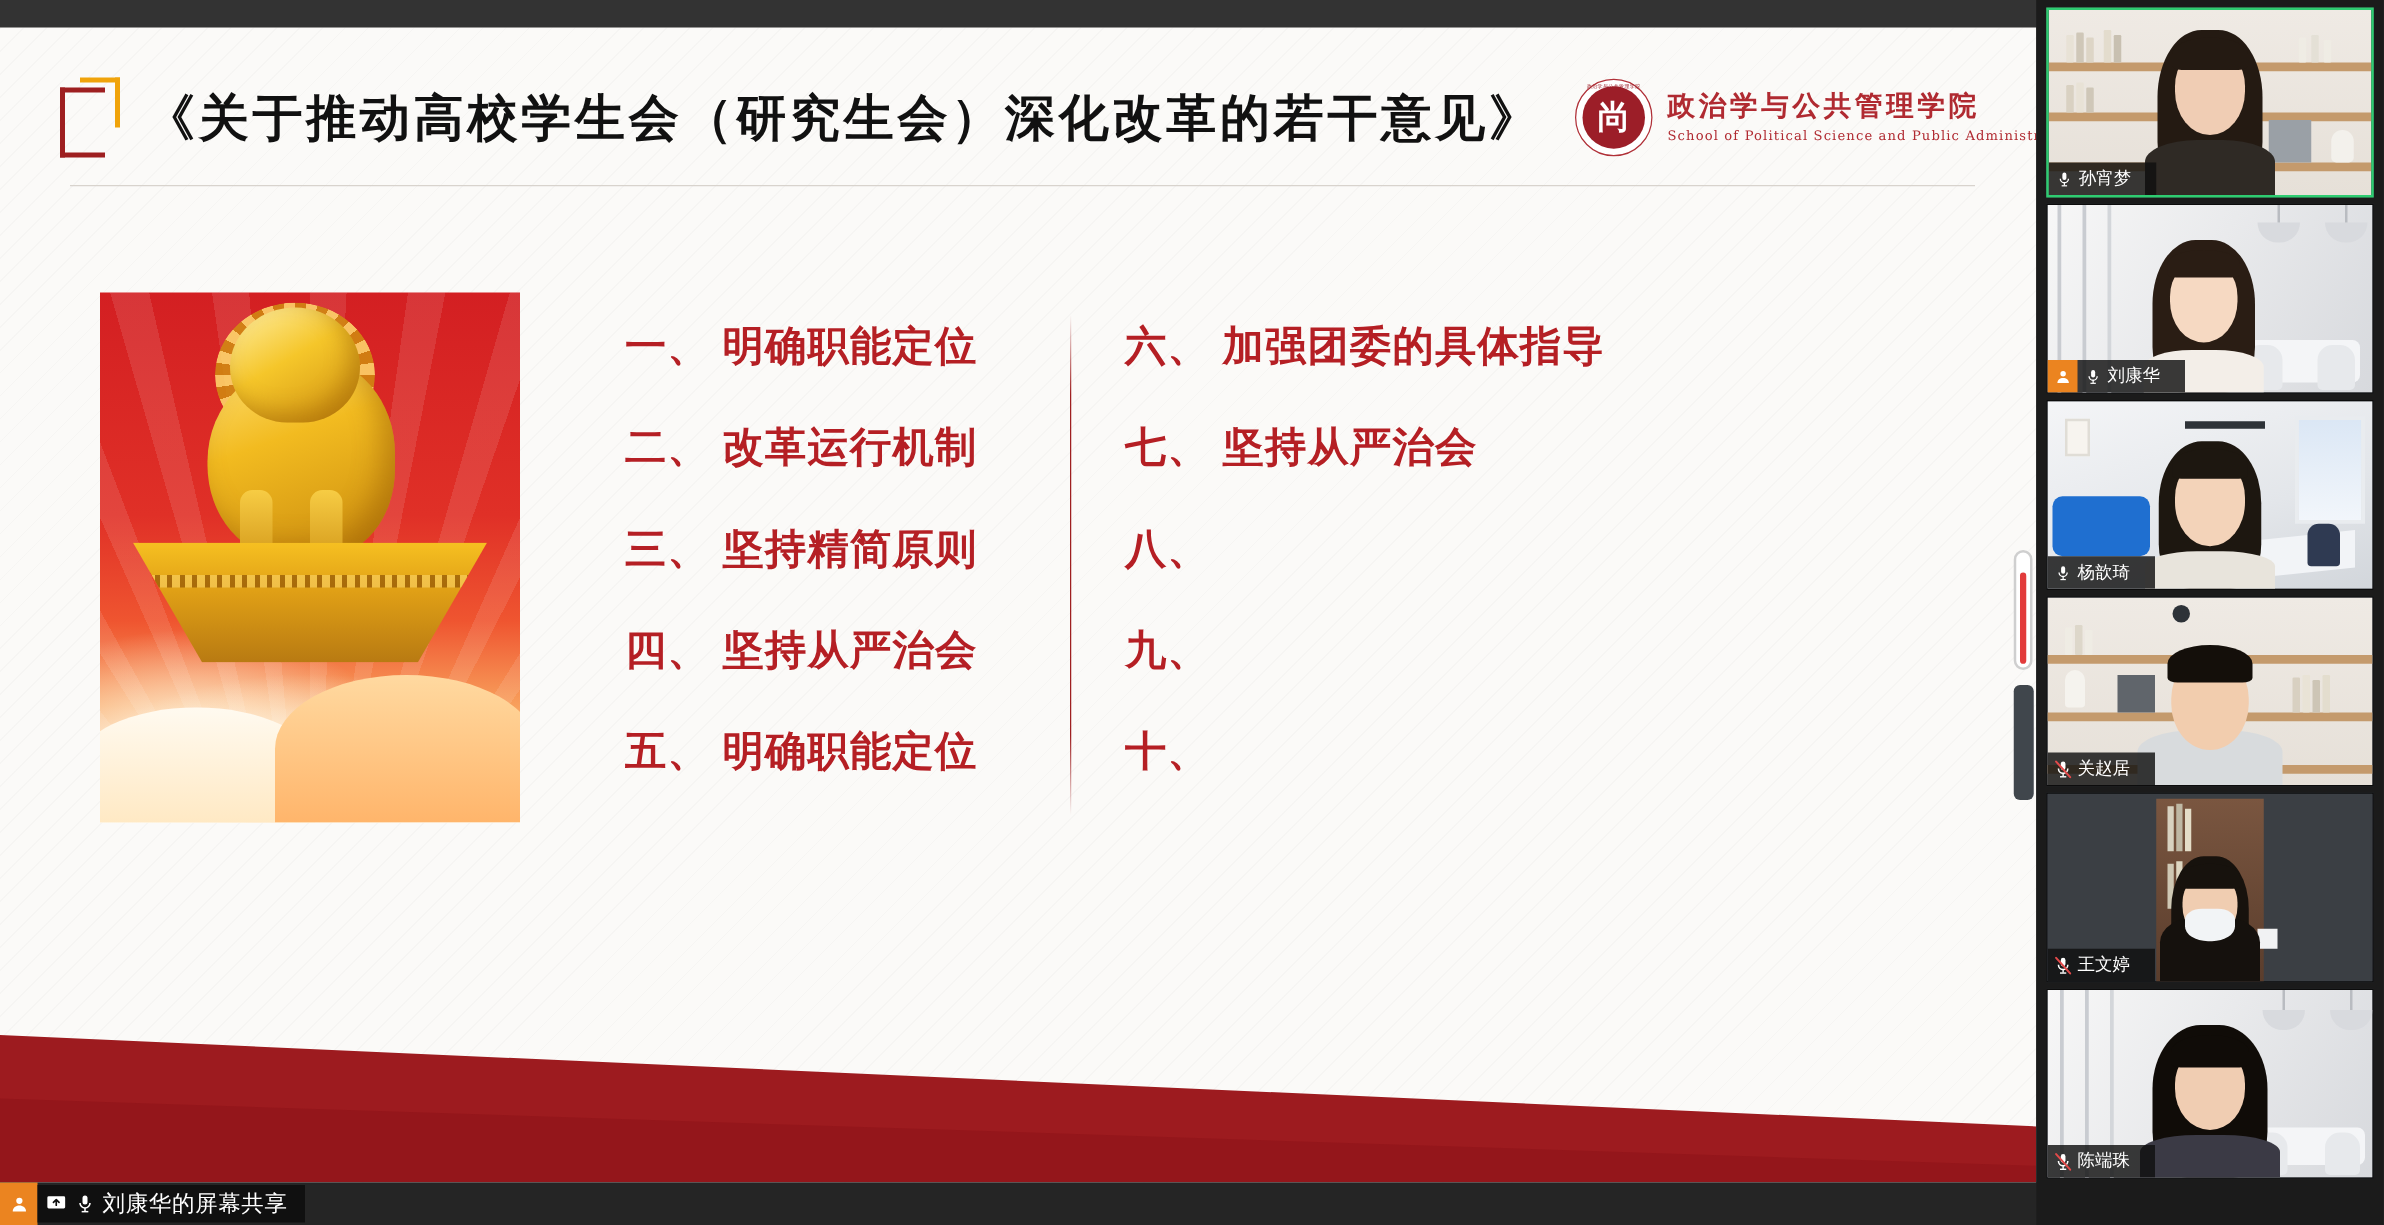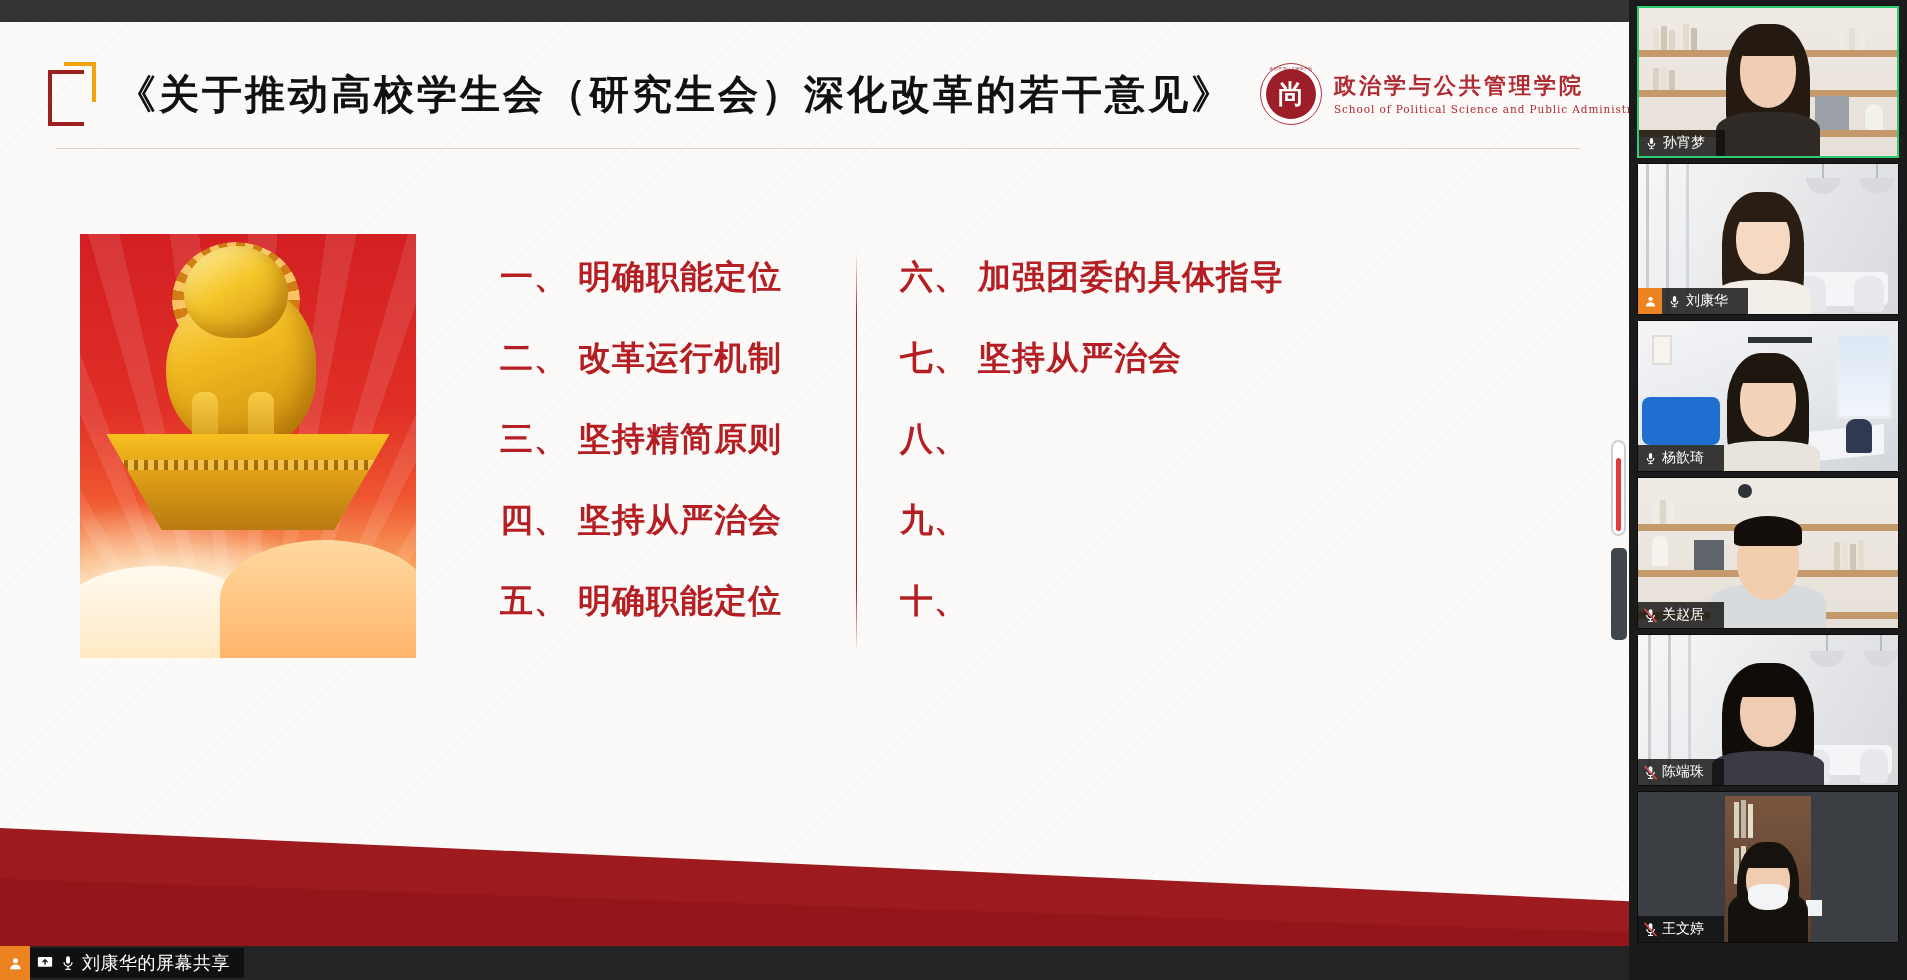--- a/index.html
+++ b/index.html
@@ -595,53 +595,20 @@
                 <rect x="8" y="20.6" width="8" height="1.8"></rect>
             </g>
             <path d="M3 2 L21 22" stroke="#e24a4a" stroke-width="2.6" stroke-linecap="round"></path>
           </svg>
         </span>
         <span class="pname">关赵居</span>
       </div>
     </div>
 
     <div class="tile">
-      <div class="scene room-loft">
-        <span style="position:absolute;left:10px;top:0;width:3px;height:152px;background:#c9ccd1"></span>
-        <span style="position:absolute;left:30px;top:0;width:3px;height:152px;background:#c9ccd1"></span>
-        <span style="position:absolute;left:50px;top:0;width:3px;height:152px;background:#d3d6da"></span>
-        <span class="lamp" style="left:172px;top:16px"></span>
-        <span class="lamp" style="left:226px;top:16px"></span>
-        <span style="position:absolute;left:158px;bottom:10px;width:96px;height:30px;background:#f4f5f7;border-radius:6px"></span>
-        <span style="position:absolute;left:164px;bottom:2px;width:28px;height:34px;background:#e7e9ec;border-radius:12px 12px 4px 4px"></span>
-        <span style="position:absolute;left:222px;bottom:2px;width:28px;height:34px;background:#e7e9ec;border-radius:12px 12px 4px 4px"></span>
-        <span class="person" style="width:126px;height:124px">
-          <span class="hair-back" style="top:2px;width:92px;height:122px;background:#100c08"></span>
-          <span class="body" style="width:112px;height:34px;background:#3b3a45"></span>
-          <span class="face" style="top:20px;width:56px;height:66px;background:#f0cdb2"></span>
-          <span class="hair-top" style="top:10px;width:62px;height:26px;background:#100c08"></span>
-        </span>
-      </div>
-      <div class="namebar">
-        <span class="mic-wrap">
-          <svg width="15" height="15" viewBox="0 0 24 24">
-            <g fill="#ffffff">
-              <rect x="9" y="2" width="6" height="11" rx="3"></rect>
-              <path d="M6 11a6 6 0 0 0 12 0" fill="none" stroke="#ffffff" stroke-width="2"></path>
-              <rect x="11.1" y="17" width="1.8" height="4"></rect>
-                <rect x="8" y="20.6" width="8" height="1.8"></rect>
-            </g>
-            <path d="M3 2 L21 22" stroke="#e24a4a" stroke-width="2.6" stroke-linecap="round"></path>
-          </svg>
-        </span>
-        <span class="pname">陈端珠</span>
-      </div>
-    </div>
-
-    <div class="tile">
       <div class="scene room-dark">
         <span class="poster"></span>
         <span style="position:absolute;left:96px;top:10px;width:5px;height:36px;background:#d8d2c0"></span>
         <span style="position:absolute;left:103px;top:8px;width:5px;height:38px;background:#bfb8a4"></span>
         <span style="position:absolute;left:110px;top:12px;width:5px;height:34px;background:#e4ddc8"></span>
         <span style="position:absolute;left:96px;top:56px;width:5px;height:36px;background:#cfc8b4"></span>
         <span style="position:absolute;left:103px;top:54px;width:5px;height:38px;background:#ded7c2"></span>
         <span style="position:absolute;right:76px;bottom:26px;width:16px;height:16px;background:#f1f2f3"></span>
         <span class="person" style="width:86px;height:108px">
           <span class="hair-back" style="top:8px;width:62px;height:100px;background:#17120d"></span>
@@ -661,14 +628,47 @@
               <rect x="11.1" y="17" width="1.8" height="4"></rect>
                 <rect x="8" y="20.6" width="8" height="1.8"></rect>
             </g>
             <path d="M3 2 L21 22" stroke="#e24a4a" stroke-width="2.6" stroke-linecap="round"></path>
           </svg>
         </span>
         <span class="pname">王文婷</span>
       </div>
     </div>
 
+    <div class="tile">
+      <div class="scene room-loft">
+        <span style="position:absolute;left:10px;top:0;width:3px;height:152px;background:#c9ccd1"></span>
+        <span style="position:absolute;left:30px;top:0;width:3px;height:152px;background:#c9ccd1"></span>
+        <span style="position:absolute;left:50px;top:0;width:3px;height:152px;background:#d3d6da"></span>
+        <span class="lamp" style="left:172px;top:16px"></span>
+        <span class="lamp" style="left:226px;top:16px"></span>
+        <span style="position:absolute;left:158px;bottom:10px;width:96px;height:30px;background:#f4f5f7;border-radius:6px"></span>
+        <span style="position:absolute;left:164px;bottom:2px;width:28px;height:34px;background:#e7e9ec;border-radius:12px 12px 4px 4px"></span>
+        <span style="position:absolute;left:222px;bottom:2px;width:28px;height:34px;background:#e7e9ec;border-radius:12px 12px 4px 4px"></span>
+        <span class="person" style="width:126px;height:124px">
+          <span class="hair-back" style="top:2px;width:92px;height:122px;background:#100c08"></span>
+          <span class="body" style="width:112px;height:34px;background:#3b3a45"></span>
+          <span class="face" style="top:20px;width:56px;height:66px;background:#f0cdb2"></span>
+          <span class="hair-top" style="top:10px;width:62px;height:26px;background:#100c08"></span>
+        </span>
+      </div>
+      <div class="namebar">
+        <span class="mic-wrap">
+          <svg width="15" height="15" viewBox="0 0 24 24">
+            <g fill="#ffffff">
+              <rect x="9" y="2" width="6" height="11" rx="3"></rect>
+              <path d="M6 11a6 6 0 0 0 12 0" fill="none" stroke="#ffffff" stroke-width="2"></path>
+              <rect x="11.1" y="17" width="1.8" height="4"></rect>
+                <rect x="8" y="20.6" width="8" height="1.8"></rect>
+            </g>
+            <path d="M3 2 L21 22" stroke="#e24a4a" stroke-width="2.6" stroke-linecap="round"></path>
+          </svg>
+        </span>
+        <span class="pname">陈端珠</span>
+      </div>
+    </div>
+
   </div>
 </div>
 
 </body></html>

